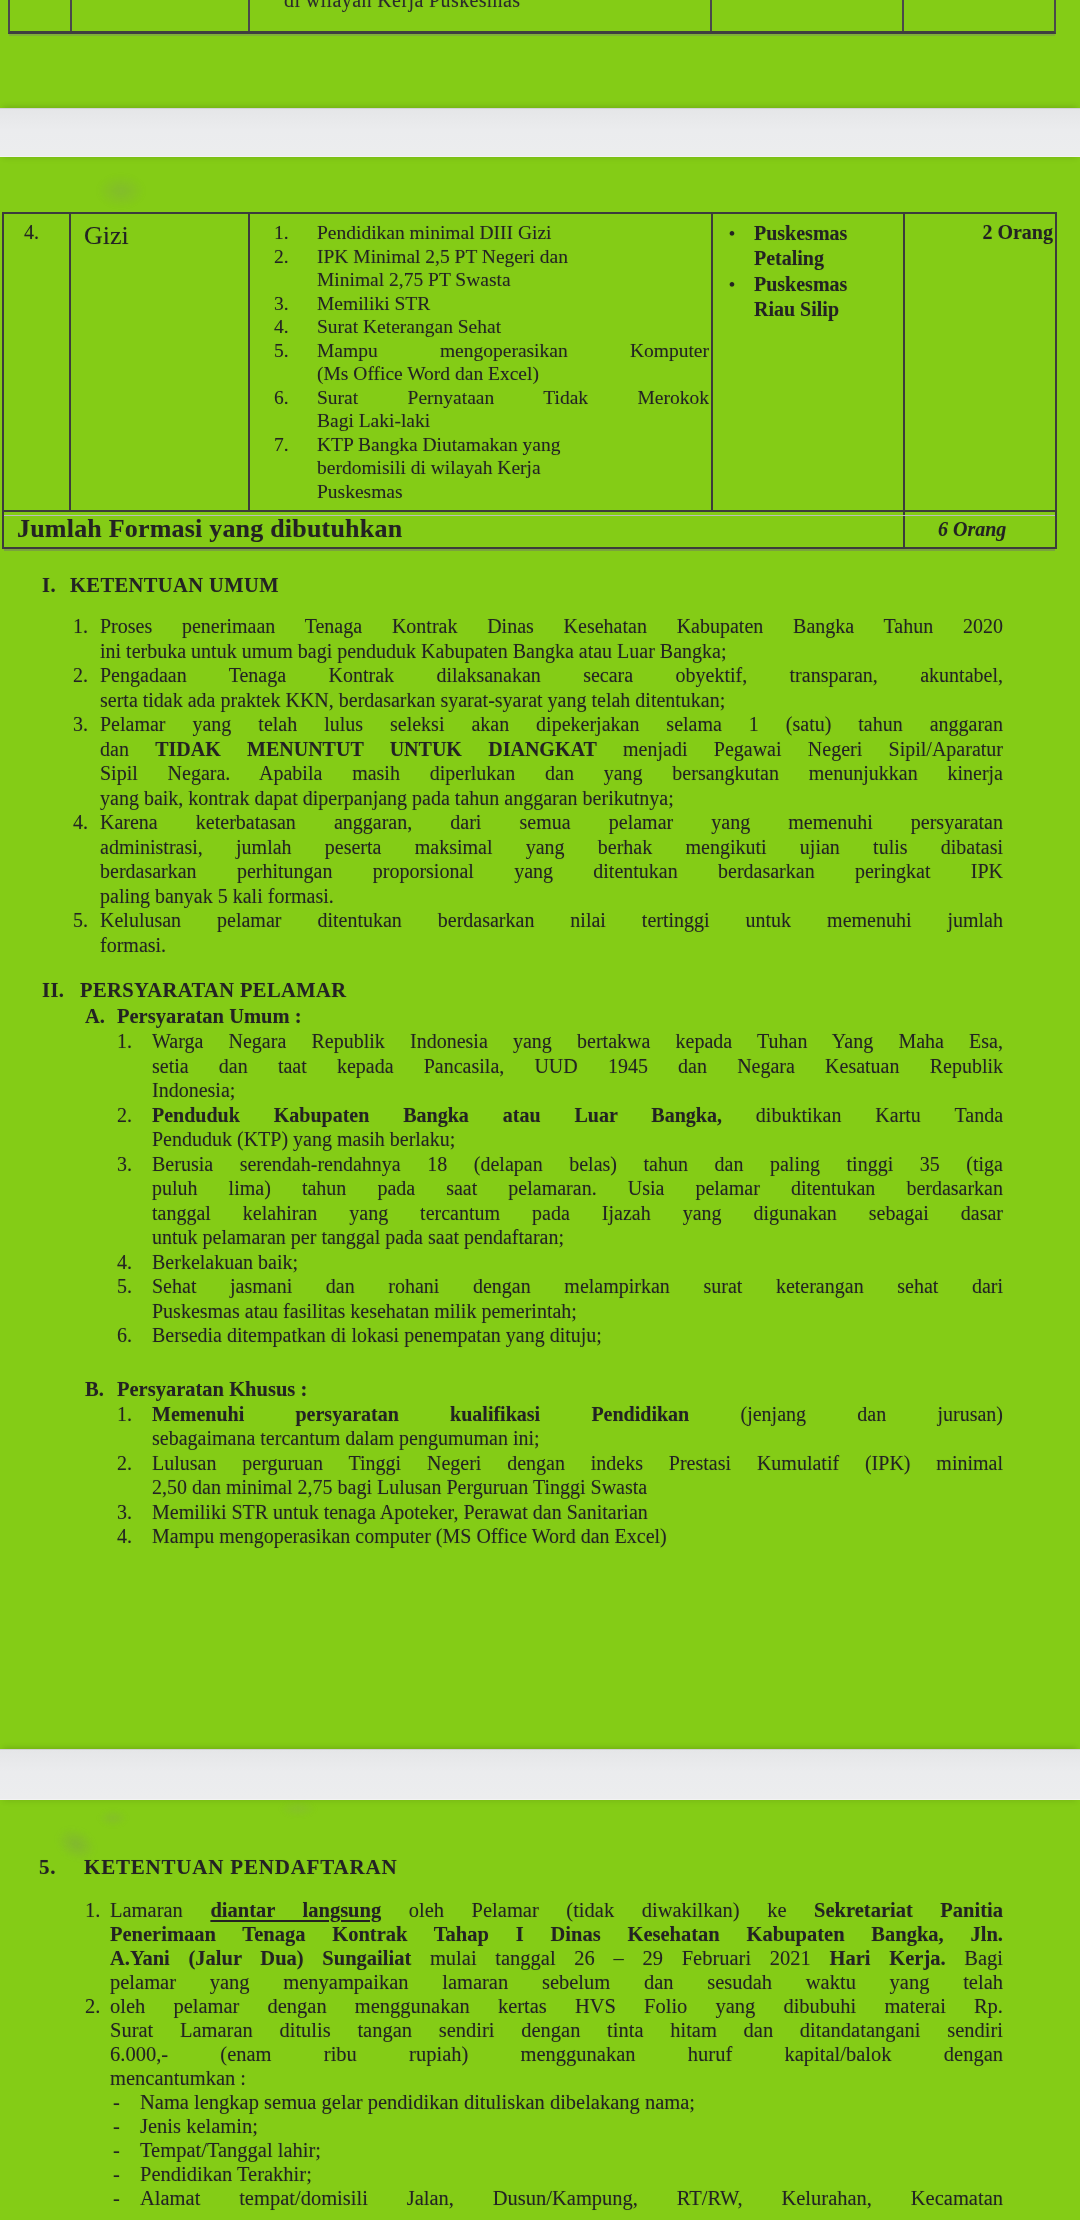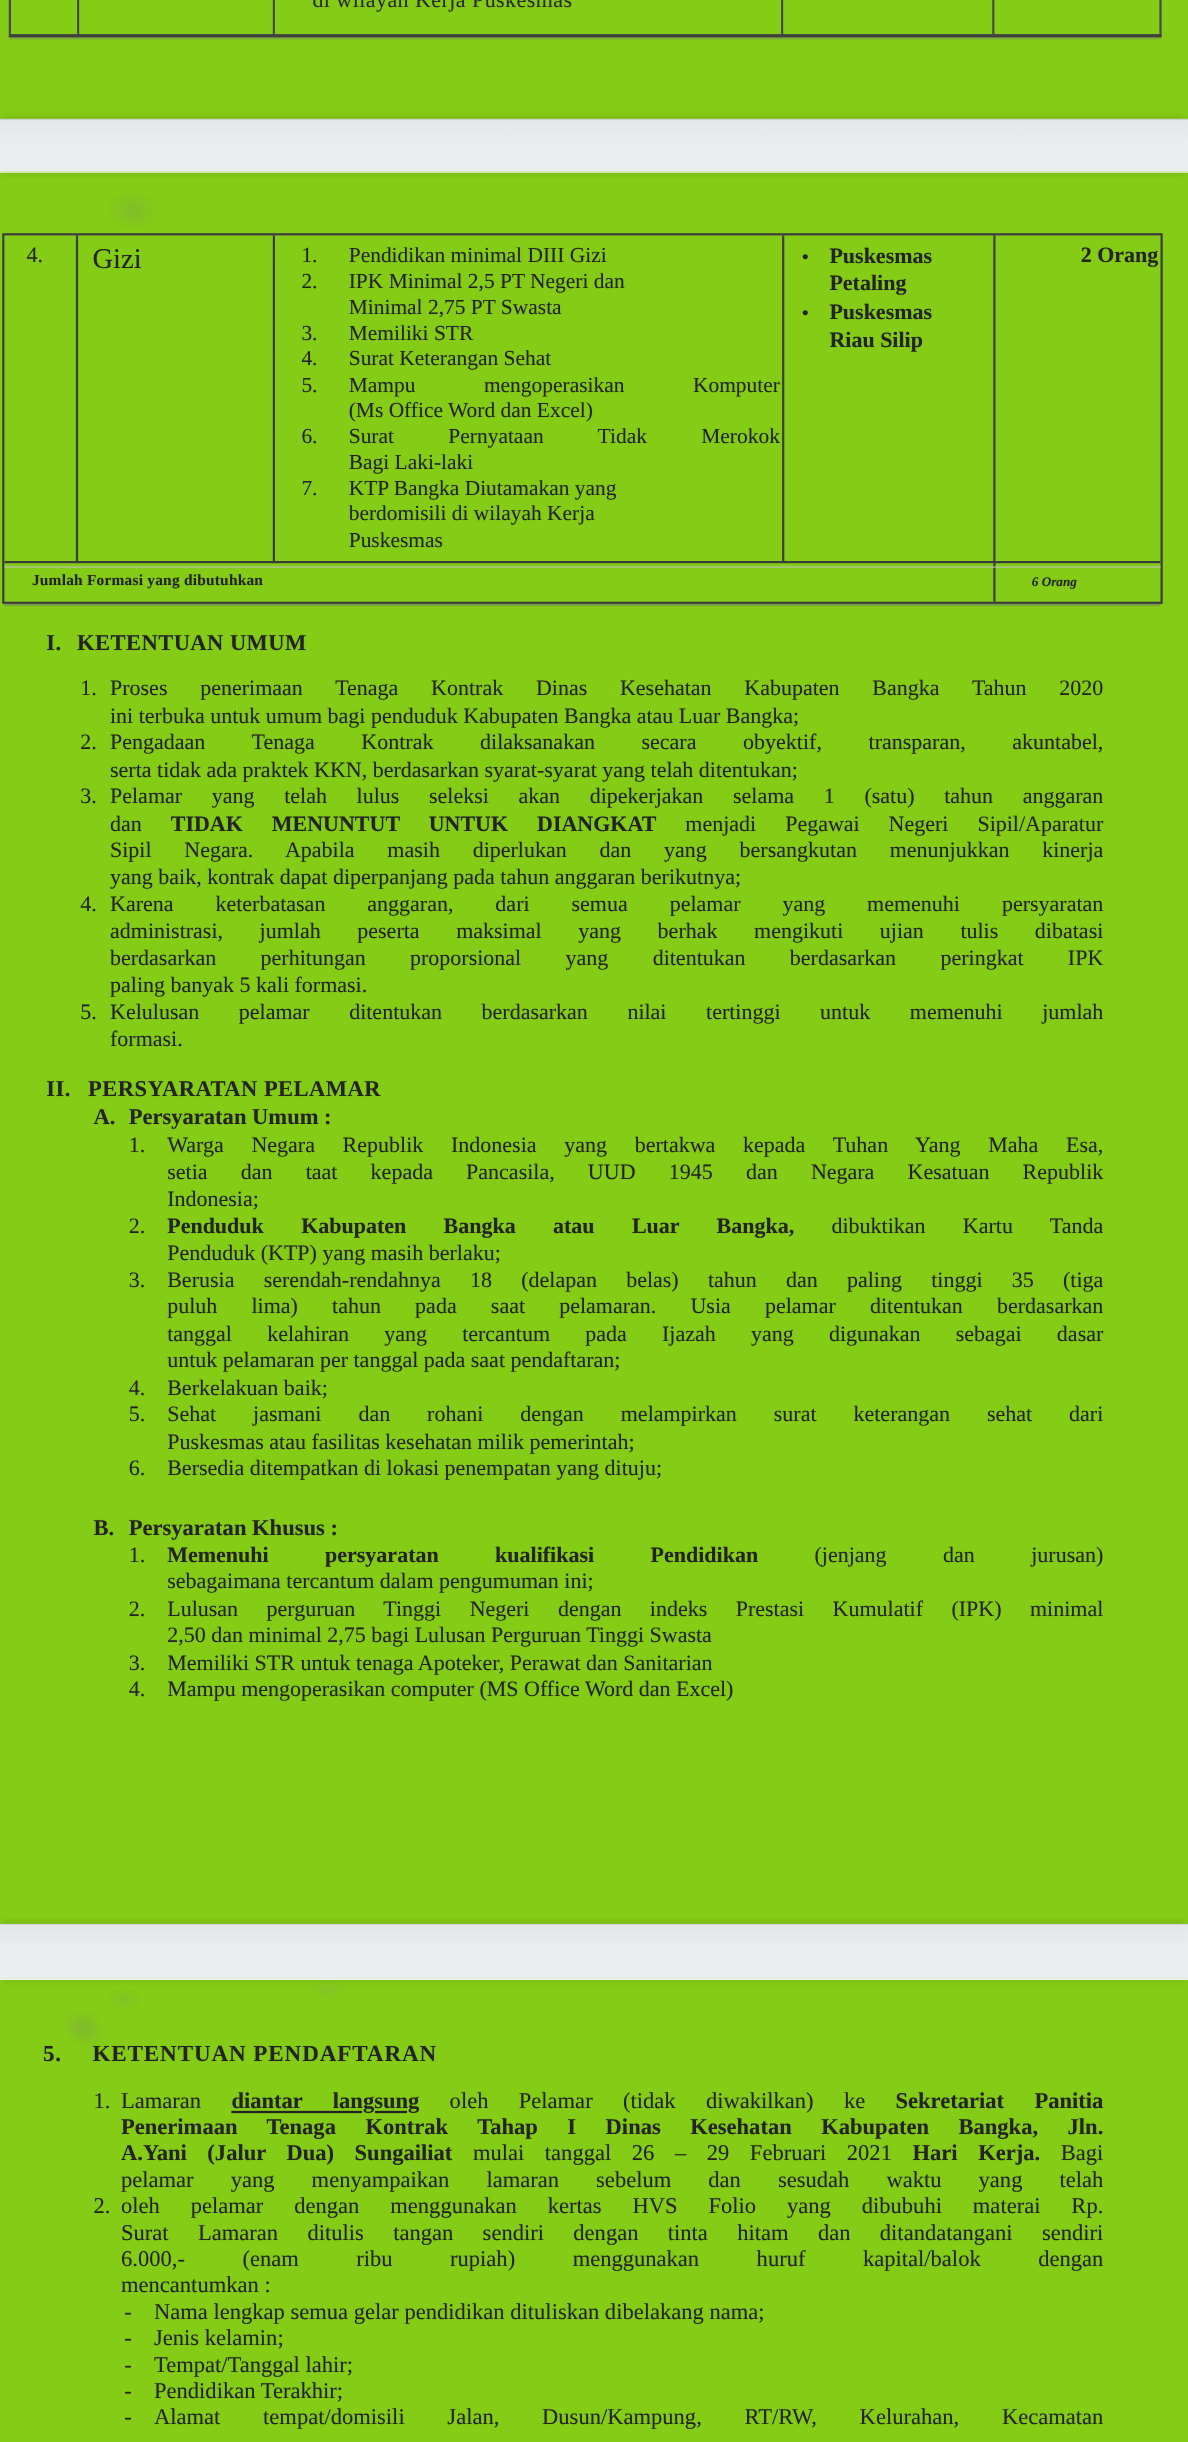--- a/index.html
+++ b/index.html
@@ -30,22 +30,22 @@
   .hsep2{position:absolute;left:0;top:301px;width:100%;height:1px;background:#bdbdbd}
   .c-no{position:absolute;left:20px;top:7px;font-size:20px}
   .c-pos{position:absolute;left:80px;top:7px;font-size:26px}
   .c-req{position:absolute;left:268px;top:7px;width:437px;font-size:19.5px;line-height:23.5px}
   .req-item{position:relative;padding-left:45px}
   .req-num{position:absolute;left:2px}
   .c-loc{position:absolute;left:716px;top:7px;width:182px;font-weight:bold;font-size:20px;line-height:24.5px}
   .loc-item{position:relative;padding-left:34px;margin-bottom:2px}
   .loc-bullet{position:absolute;left:9px;font-size:17px;top:1px}
   .c-quota{position:absolute;left:905px;top:7px;width:144px;text-align:right;font-weight:bold;font-size:20px}
-  .t-footer-label{position:absolute;left:25px;top:300px;height:31px;line-height:30px;font-weight:bold;font-size:14px;letter-spacing:.2px}
-  .t-footer-total{position:absolute;left:934px;top:300px;height:31px;line-height:30px;font-weight:bold;font-style:italic;font-size:12px}
+  .t-footer-label{position:absolute;left:13px;top:300px;height:31px;line-height:30px;font-weight:bold;font-size:26px;letter-spacing:.2px}
+  .t-footer-total{position:absolute;left:934px;top:300px;height:31px;line-height:30px;font-weight:bold;font-style:italic;font-size:20px}
   
   .sec{position:absolute}
   #sec1{left:42px;top:572px;width:961px}
   #sec2{left:42px;top:977px;width:961px}
   #sec5{left:39px;top:1854px;width:964px}
   .head{position:relative;font-weight:bold;font-size:20.5px;line-height:26px;letter-spacing:.4px}
   .head .hnum{position:absolute;left:0}
   .head .htxt{display:block;padding-left:28px}
   .head .htxt.w2{padding-left:38px}
   .subhead{position:relative;font-weight:bold;font-size:20.5px;line-height:26px;margin-left:43px}

